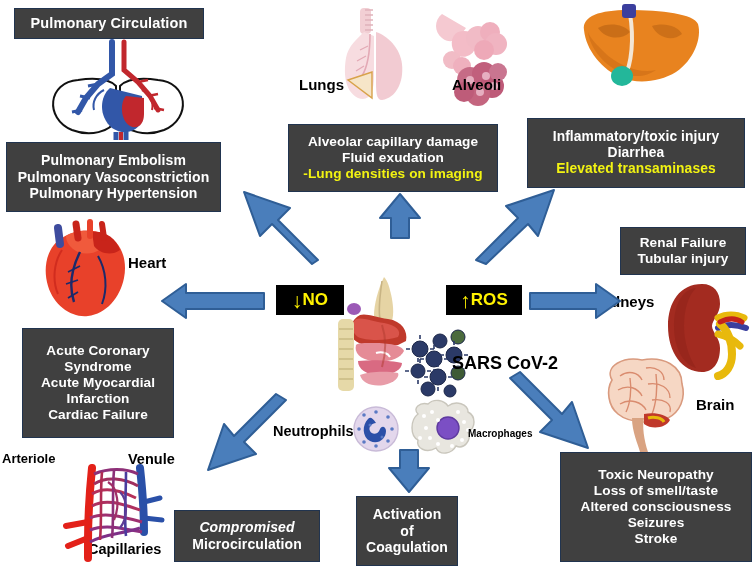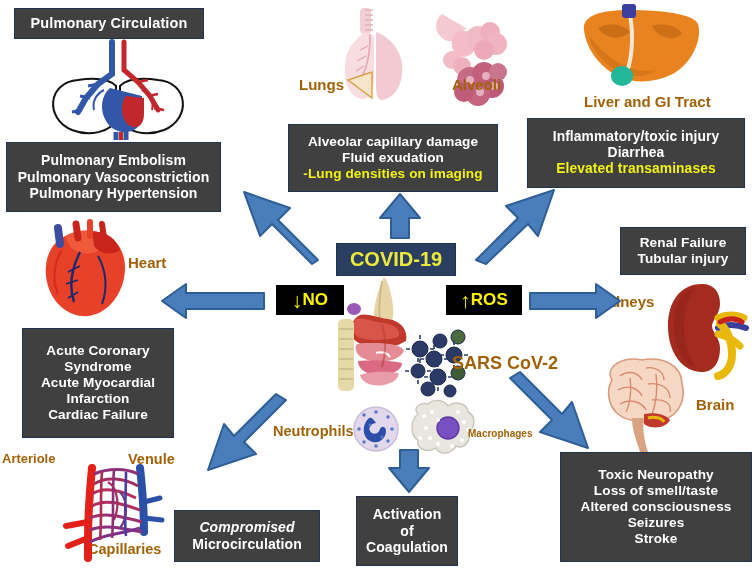--- a/index.html
+++ b/index.html
@@ -48,21 +48,21 @@
     align-items: center;
     justify-content: center;
     letter-spacing: .2px;
     box-sizing: border-box;
   }
   .blackbadge .arrow-glyph { font-size: 21px; line-height: 1; margin-right: 0px; }
 
   
   .plabel {
     position: absolute;
-    color: #a16207;
+    color: #000000;
     font-weight: bold;
     white-space: nowrap;
   }
 
   
   #covid-box {
     position: absolute;
     background: #2A3F5F;
     border: 1px solid #21344f;
     color: #EDE93B;
@@ -149,21 +149,20 @@
   <svg class="art" style="left:578px; top:4px;" width="128" height="90" viewBox="0 0 128 90">
     <path d="M6 26 C4 12 22 6 50 6 C84 6 116 10 120 20 C124 34 116 56 98 68 C82 78 60 80 44 74 C24 66 8 46 6 26 Z" fill="#E8831F"></path>
     <path d="M10 28 C12 44 26 62 46 70 C58 74 70 72 78 66 C62 70 40 62 26 48 C18 40 12 34 10 28 Z" fill="#C86A14" opacity=".55"></path>
     <path d="M20 24 C30 18 46 20 52 28 C44 36 28 36 20 24 Z" fill="#B66113" opacity=".6"></path>
     <path d="M74 22 C86 18 100 22 104 30 C94 38 80 34 74 22 Z" fill="#B66113" opacity=".55"></path>
     <path d="M52 10 C56 34 54 60 46 74" stroke="#F3E7D6" stroke-width="4" fill="none"></path>
     <rect x="44" y="0" width="14" height="14" rx="3" fill="#3B3F9E"></rect>
     <ellipse cx="44" cy="72" rx="11" ry="10" fill="#23B79A"></ellipse>
   </svg>
 
-  <div class="plabel" style="left:584px; top:93px; font-size:15px;">Liver and  GI Tract</div>
 
   <div class="navybox" style="left:527px; top:118px; width:218px; height:70px; font-size:13.8px;">
     <span class="ln">Inflammatory/toxic  injury</span>
     <span class="ln">Diarrhea</span>
     <span class="ln yellow">Elevated transaminases</span>
   </div>
 
   <svg class="art" style="left:32px; top:222px;" width="108" height="100" viewBox="0 0 108 100">
     <path d="M30 16 C16 24 10 44 16 64 C22 84 40 96 56 94 C74 92 88 76 92 56 C96 36 88 18 72 12 C58 6 42 8 30 16 Z" fill="#E8412A"></path>
     <path d="M34 14 C46 6 64 8 76 18 C70 30 58 34 46 30 C38 26 34 20 34 14 Z" fill="#F05A3C"></path>
@@ -209,23 +208,20 @@
     <path d="M70 10 C70 32 68 58 70 74" stroke="#4A3C9E" stroke-width="2.6" fill="none"></path>
     <path d="M52 20 C62 26 64 44 58 58" stroke="#A02F66" stroke-width="2.2" fill="none"></path>
     <path d="M64 30 C72 38 72 56 64 66" stroke="#5E3C96" stroke-width="2.2" fill="none"></path>
   </svg>
 
   <div class="navybox" style="left:174px; top:510px; width:146px; height:52px; font-size:14px;">
     <span class="ln ital">Compromised</span>
     <span class="ln">Microcirculation</span>
   </div>
 
-  <div id="covid-box" style="left:336px; top:243px; width:120px; height:33px; font-size:20px;">
-    <span>COVID-19</span>
-  </div>
 
   <div class="blackbadge" style="left:276px; top:285px; width:68px; height:30px; font-size:17px;">
     <span class="arrow-glyph">↓</span>
     <span>NO</span>
   </div>
 
   <div class="blackbadge" style="left:446px; top:285px; width:76px; height:30px; font-size:17px;">
     <span class="arrow-glyph">↑</span>
     <span>ROS</span>
   </div>

